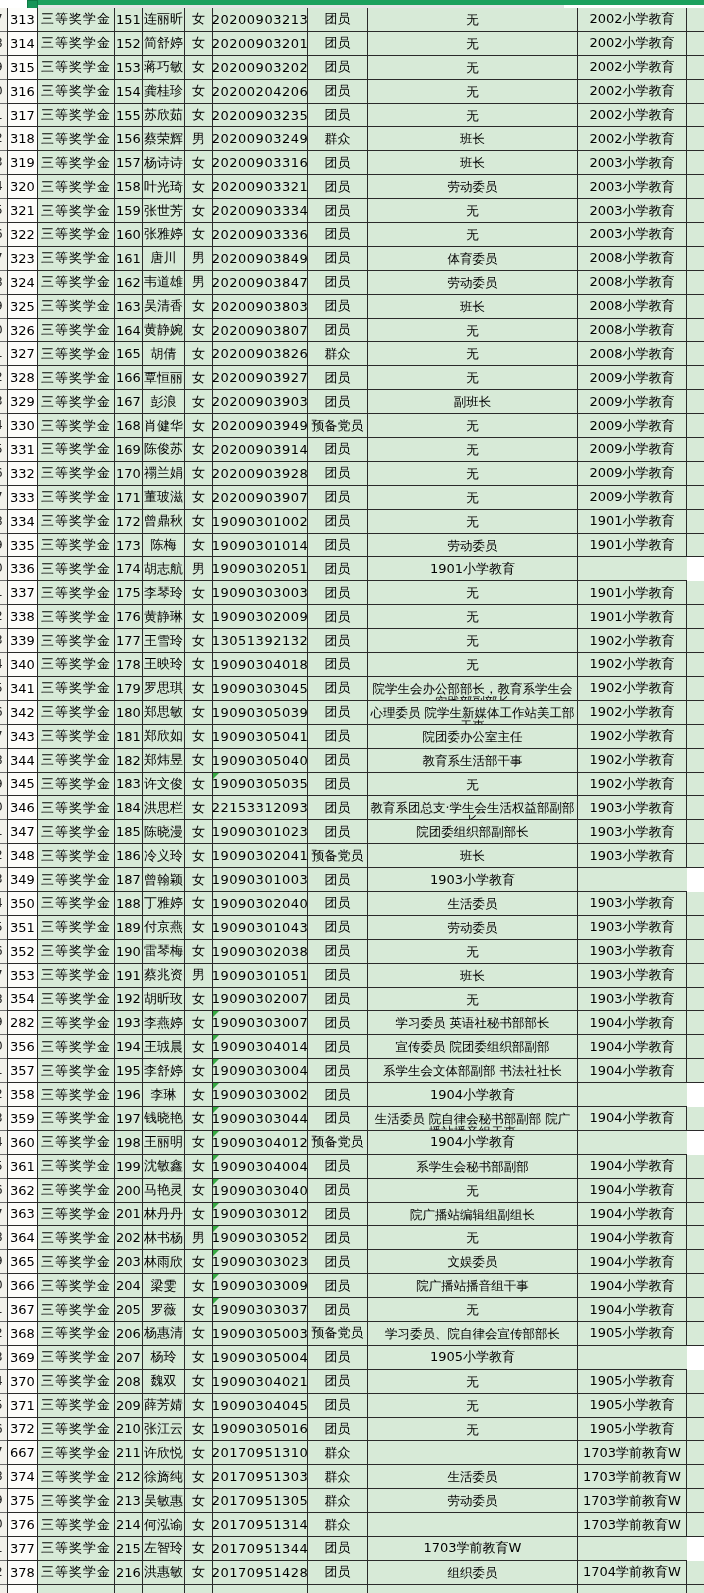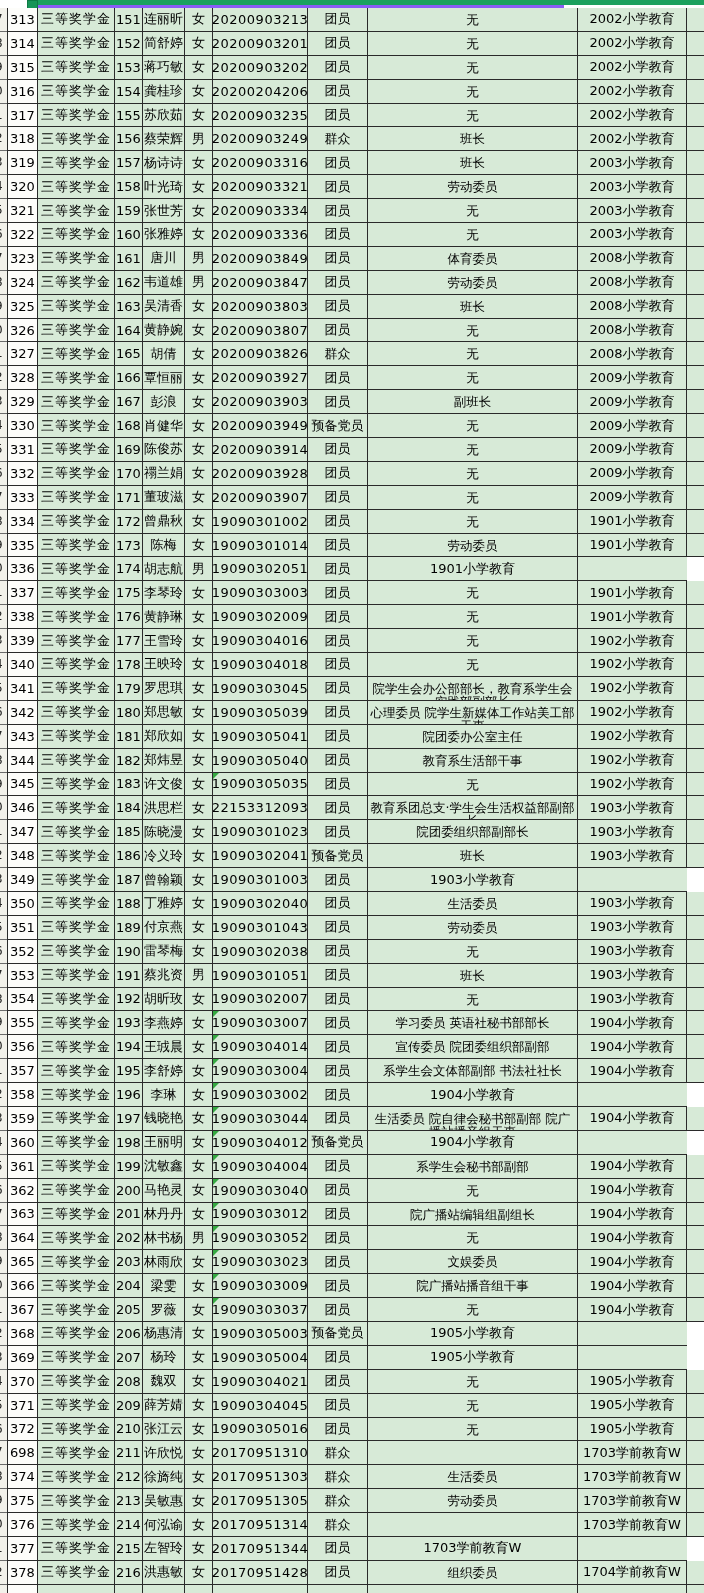--- a/index.html
+++ b/index.html
@@ -3,21 +3,21 @@
 <meta charset="utf-8">
 <style>
   * { margin:0; padding:0; box-sizing:border-box; }
   html,body { width:704px; height:1593px; }
   body {
     font-family:"DejaVu Sans","Liberation Sans",sans-serif;
     background:#ffffff;
     position:relative;
     overflow:hidden;
   }
-  #sheet { position:absolute; left:0; top:0; width:564px; height:1593px; background:#8b5cf6; }
+  #sheet { position:absolute; left:0; top:0; width:564px; height:1593px; background:#e5e5e5; }
 
   
   #margin-strip { position:absolute; left:0; top:8px; width:7px; bottom:0; background:#f2f1ea; }
   .mcell {
     height:23.9px; border-bottom:1px solid #6b6b6b; overflow:hidden;
     font-size:12px; color:#222; line-height:23.9px; white-space:nowrap;
   }
   .mcell span { display:inline-block; margin-left:-5px; }
 
   
@@ -489,21 +489,21 @@
         </div>
     <div class="cell c-class">1901小学教育</div>
     <div class="cell c-cut"></div>
   </div>
       <div class="row">
     <div class="cell c-num">339</div>
     <div class="cell c-award">三等奖学金</div>
     <div class="cell c-seq">177</div>
     <div class="cell c-name">王雪玲</div>
     <div class="cell c-gender">女</div>
-    <div class="cell c-id">19090304016</div>
+    <div class="cell c-id">13051392132</div>
     <div class="cell c-status">团员</div>
     <div class="cell c-pos single">
           <span class="pos-text">无</span>
         </div>
     <div class="cell c-class">1902小学教育</div>
     <div class="cell c-cut"></div>
   </div>
       <div class="row">
     <div class="cell c-num">340</div>
     <div class="cell c-award">三等奖学金</div>
@@ -705,21 +705,21 @@
     <div class="cell c-gender">女</div>
     <div class="cell c-id">19090302007</div>
     <div class="cell c-status">团员</div>
     <div class="cell c-pos single">
           <span class="pos-text">无</span>
         </div>
     <div class="cell c-class">1903小学教育</div>
     <div class="cell c-cut"></div>
   </div>
       <div class="row">
-    <div class="cell c-num">355</div>
+    <div class="cell c-num">282</div>
     <div class="cell c-award">三等奖学金</div>
     <div class="cell c-seq">193</div>
     <div class="cell c-name">李燕婷</div>
     <div class="cell c-gender">女</div>
     <div class="cell c-id">19090303007<i class="tri"></i></div>
     <div class="cell c-status">团员</div>
     <div class="cell c-pos single">
           <span class="pos-text">学习委员 英语社秘书部部长</span>
         </div>
     <div class="cell c-class">1904小学教育</div>
@@ -888,20 +888,23 @@
     <div class="cell c-cut"></div>
   </div>
       <div class="row">
     <div class="cell c-num">368</div>
     <div class="cell c-award">三等奖学金</div>
     <div class="cell c-seq">206</div>
     <div class="cell c-name">杨惠清</div>
     <div class="cell c-gender">女</div>
     <div class="cell c-id">19090305003</div>
     <div class="cell c-status">预备党员</div>
+    <div class="cell c-pos single">
+          <span class="pos-text">学习委员、院自律会宣传部部长</span>
+        </div>
     <div class="cell c-class">1905小学教育</div>
     <div class="cell c-cut"></div>
   </div>
       <div class="row">
     <div class="cell c-num">369</div>
     <div class="cell c-award">三等奖学金</div>
     <div class="cell c-seq">207</div>
     <div class="cell c-name">杨玲</div>
     <div class="cell c-gender">女</div>
     <div class="cell c-id">19090305004</div>
@@ -945,21 +948,21 @@
     <div class="cell c-gender">女</div>
     <div class="cell c-id">19090305016</div>
     <div class="cell c-status">团员</div>
     <div class="cell c-pos single">
           <span class="pos-text">无</span>
         </div>
     <div class="cell c-class">1905小学教育</div>
     <div class="cell c-cut"></div>
   </div>
       <div class="row">
-    <div class="cell c-num">698</div>
+    <div class="cell c-num">667</div>
     <div class="cell c-award">三等奖学金</div>
     <div class="cell c-seq">211</div>
     <div class="cell c-name">许欣悦</div>
     <div class="cell c-gender">女</div>
     <div class="cell c-id">20170951310</div>
     <div class="cell c-status">群众</div>
     <div class="cell c-pos single">
           <span class="pos-text"></span>
         </div>
     <div class="cell c-class">1703学前教育W</div>

